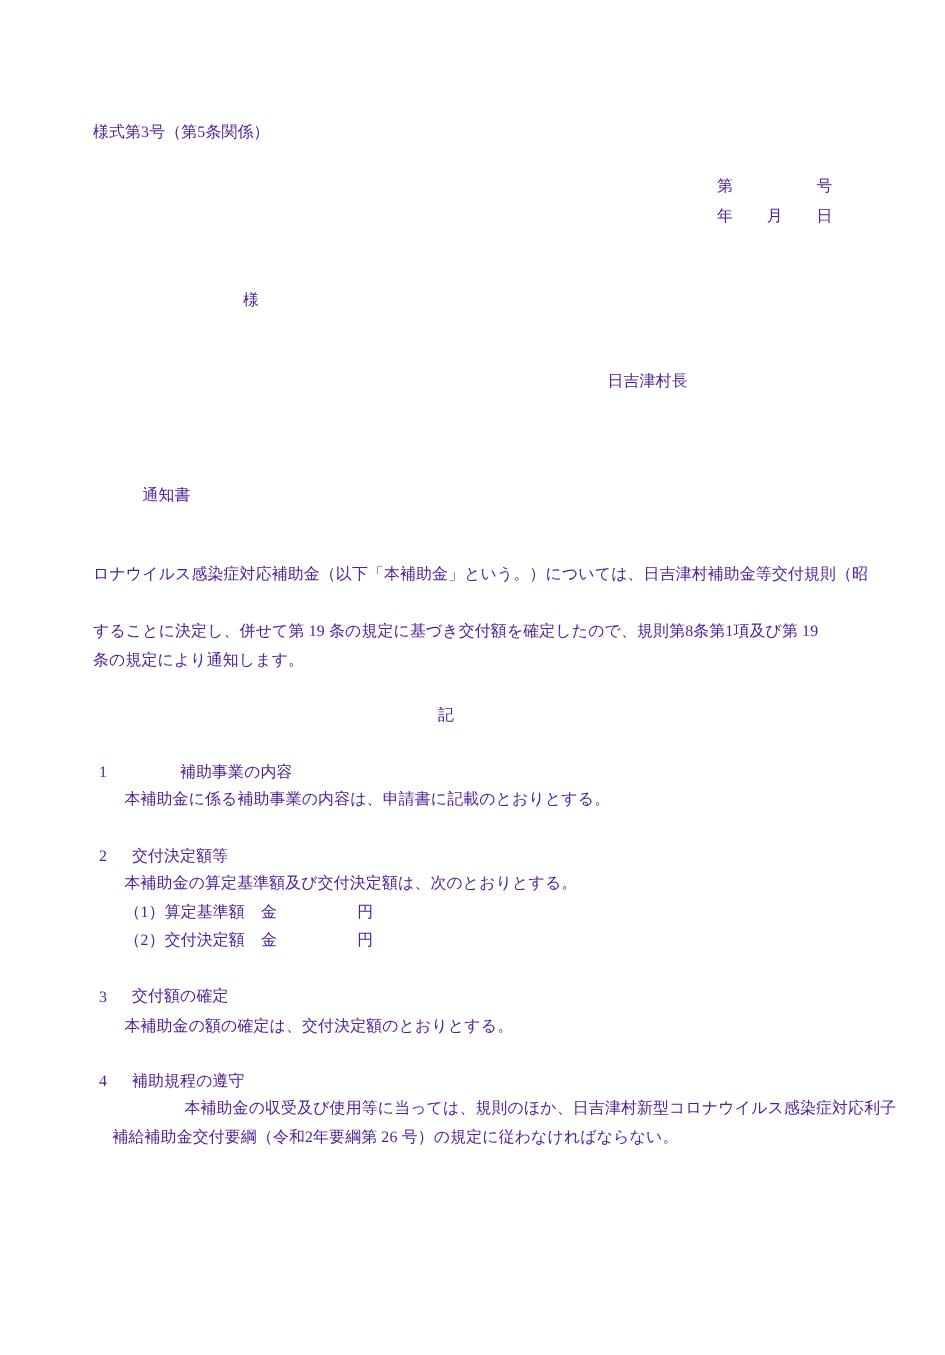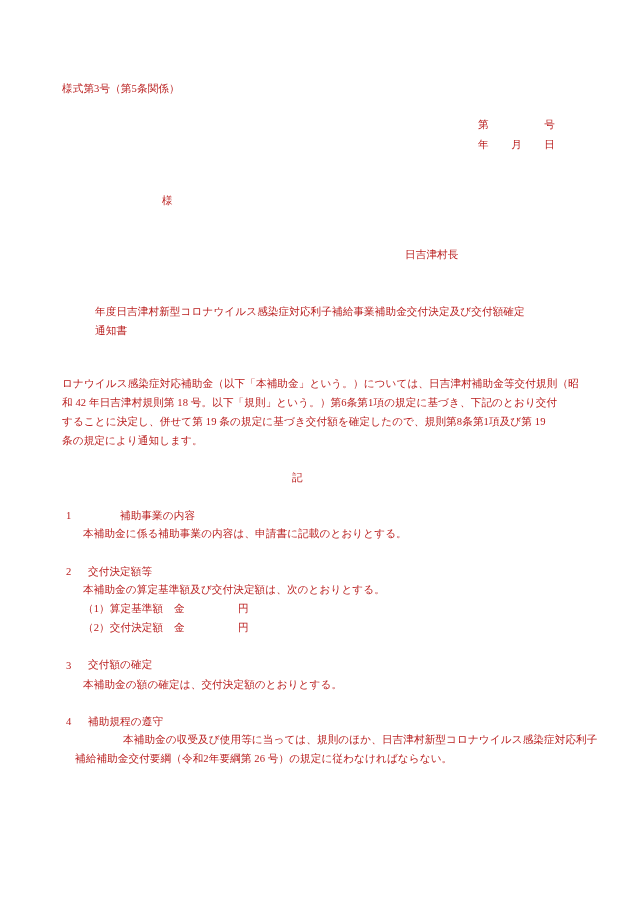--- a/index.html
+++ b/index.html
@@ -6,21 +6,21 @@
     margin: 0;
     padding: 0;
     background: #ffffff;
   }
   .page {
     position: relative;
     width: 630px;
     height: 903px;
     background: #ffffff;
     font-family: "Liberation Serif", "DejaVu Serif", serif;
-    color: #b91c1c;
+    color: #4c1d95;
     overflow: hidden;
   }
   .ln {
     position: absolute;
     white-space: pre;
     font-size: 10.6px;
     line-height: 13px;
     letter-spacing: 0.1px;
   }
   .row-between {
@@ -42,25 +42,23 @@
   <div class="ln row-between" style="left:478px; top:138px; width:77px;">
     <span>年</span>
     <span>月</span>
     <span>日</span>
   </div>
 
   <div class="ln" style="left:162px; top:194px;">様</div>
 
   <div class="ln" style="left:405px; top:248px;">日吉津村長</div>
 
-  <div class="ln" style="left:95px; top:305px;">年度日吉津村新型コロナウイルス感染症対応利子補給事業補助金交付決定及び交付額確定</div>
   <div class="ln" style="left:95px; top:324px;">通知書</div>
 
   <div class="ln" style="left:62px; top:377px;">ロナウイルス感染症対応補助金（以下「本補助金」という。）については、日吉津村補助金等交付規則（昭</div>
-  <div class="ln" style="left:62px; top:396px;">和 42 年日吉津村規則第 18 号。以下「規則」という。）第6条第1項の規定に基づき、下記のとおり交付</div>
   <div class="ln" style="left:62px; top:415px;">することに決定し、併せて第 19 条の規定に基づき交付額を確定したので、規則第8条第1項及び第 19</div>
   <div class="ln" style="left:62px; top:434px;">条の規定により通知します。</div>
 
   <div class="ln" style="left:292px; top:471px;">記</div>
 
   <div class="ln" style="left:66px; top:509px;">1</div>
   <div class="ln" style="left:88px; top:509px;margin-left:32px;">補助事業の内容</div>
   <div class="ln" style="left:83px; top:527px;">本補助金に係る補助事業の内容は、申請書に記載のとおりとする。</div>
 
   <div class="ln" style="left:66px; top:565px;">2</div>

